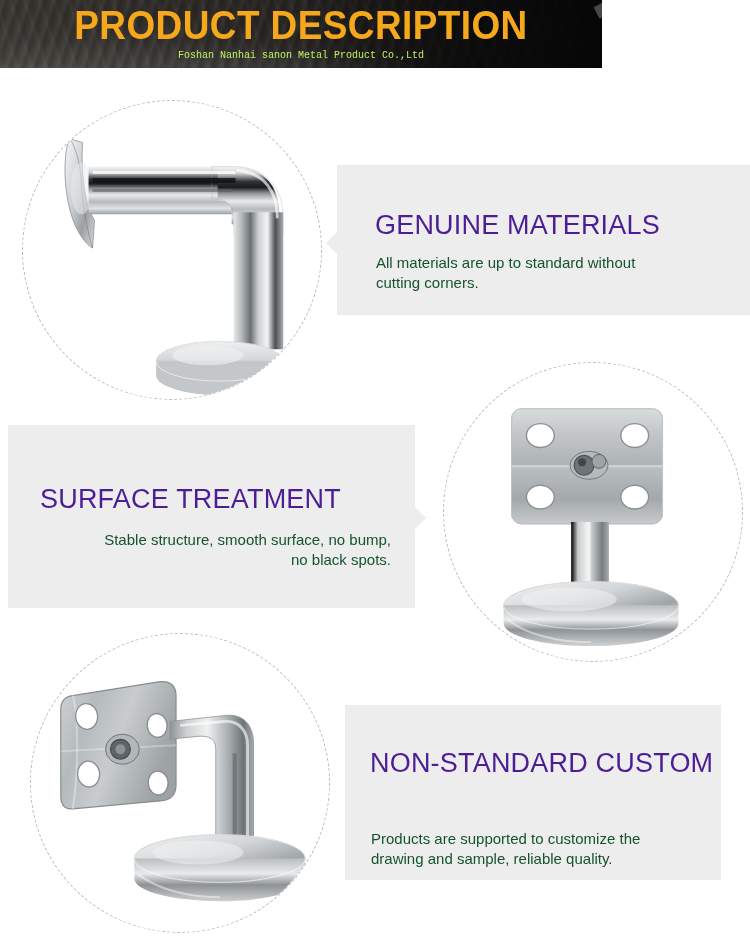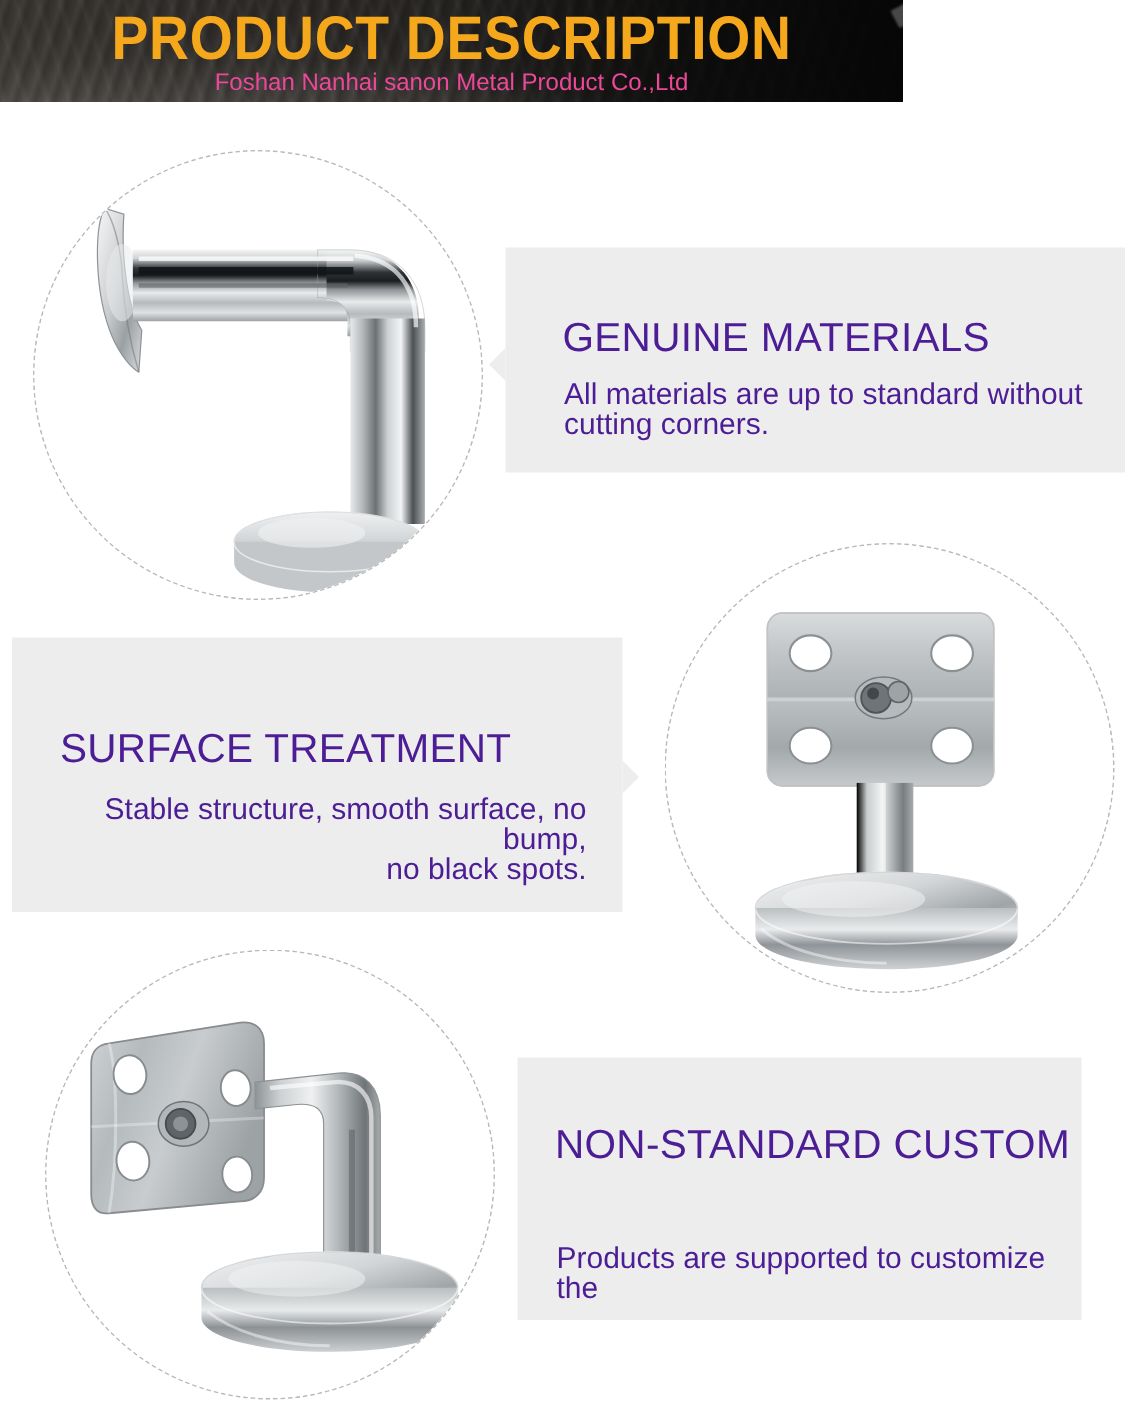--- a/index.html
+++ b/index.html
@@ -61,23 +61,24 @@
     font-size:41px; line-height:41px;
     font-weight:bold;
     letter-spacing:.5px;
     color:#F5A81C;
     transform:scaleX(.90);
     white-space:nowrap;
   }
   .hdr-sub {
     position:absolute; left:0; right:0; top:48px;
     text-align:center;
-    font-size:16px; line-height:15px;
-    color:#ec4899;
+    font-size:10px; line-height:15px;
+    color:#bef264;
     white-space:nowrap;
+    font-family:Liberation Mono, monospace;
   }
 
   
   .photo {
     position:absolute;
     border:1px dashed #b9b9b9;
     border-radius:50%;
     background:#ffffff;
     overflow:hidden;
   }
@@ -86,22 +87,22 @@
   
   .panel { position:absolute; background:#ededed; }
   .panel .title {
     position:absolute;
     font-size:27px; line-height:32px;
     color:#4c1d95; font-weight:normal;
     letter-spacing:.2px; white-space:nowrap;
   }
   .panel .body {
     position:absolute;
-    font-size:20px; line-height:20px;
-    color:#4c1d95;
+    font-size:15px; line-height:20px;
+    color:#14532d;
   }
   .arrow-l, .arrow-r {
     position:absolute; width:0; height:0;
   }
   .arrow-l {
     border-top:11px solid transparent;
     border-bottom:11px solid transparent;
     border-right:11px solid #ededed;
   }
   .arrow-r {
@@ -343,16 +344,17 @@
       <ellipse cx="190" cy="226" rx="86" ry="24" fill="none" stroke="#ffffff" stroke-width="1.2" opacity=".55"></ellipse>
       <ellipse cx="168" cy="220" rx="46" ry="12" fill="#f2f3f4" opacity=".5"></ellipse>
       <path d="M108,242 C126,256 156,265 190,265" fill="none" stroke="#ffffff" stroke-width="2" opacity=".45"></path>
     </svg>
   </div>
 
   <div class="panel" id="panel-3">
     <div class="title">NON-STANDARD CUSTOM</div>
     <div class="body">
       <span>Products are supported to customize the</span><br>
+      <span>drawing and sample, reliable quality.</span>
     </div>
   </div>
 
 </div>
 
 </body></html>

